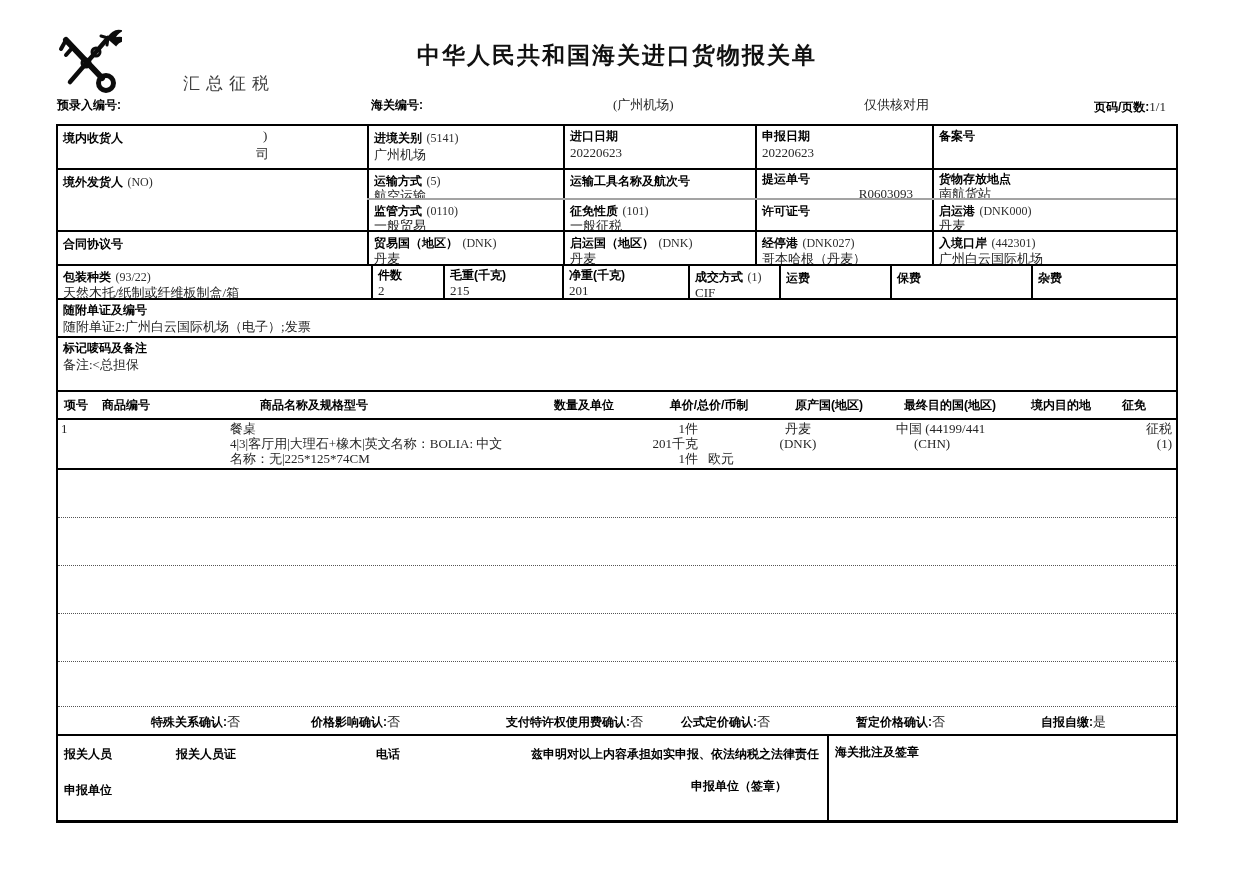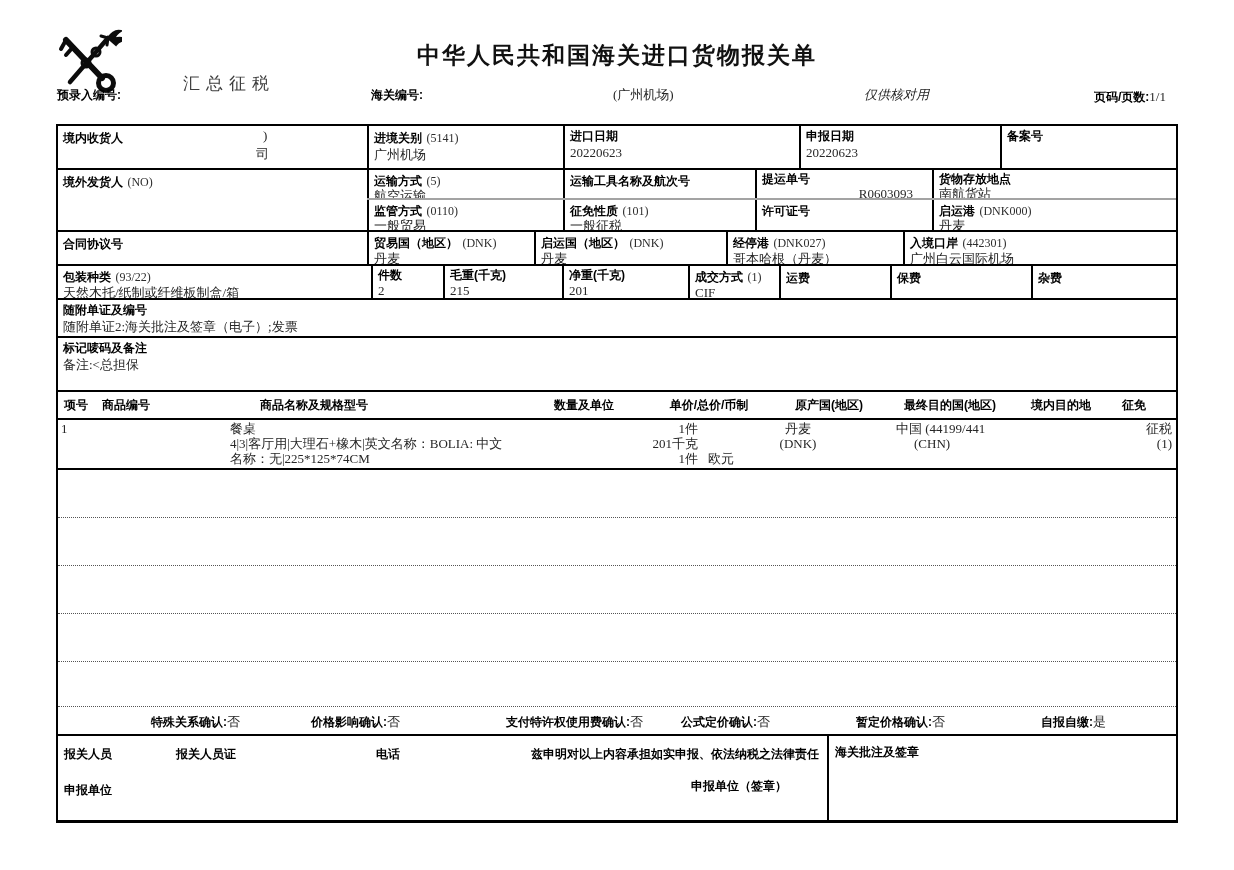--- a/index.html
+++ b/index.html
@@ -3,21 +3,21 @@
 <meta charset="utf-8">
 <style>
   html,body{margin:0;padding:0;background:#ddd;}
   .page{position:relative;width:1234px;height:870px;background:#fff;overflow:hidden;
         font-family:"Liberation Sans",sans-serif;color:#111;}
   .lbl{font-weight:700;font-size:12px;color:#000;font-family:"Liberation Sans",sans-serif;}
   .code{font-weight:400;font-size:12px;color:#2c2c2c;font-family:"Liberation Serif",serif;}
   .val{font-weight:400;font-size:13px;color:#262626;font-family:"Liberation Serif",serif;line-height:16px;}
   .title{position:absolute;left:0;right:0;top:40px;text-align:center;font-size:23px;font-weight:700;letter-spacing:2px;}
   .stamp{position:absolute;left:183px;top:72px;font-size:17px;color:#3d3d3d;letter-spacing:6px;font-family:"Liberation Serif",serif;}
-  .meta{position:absolute;top:87px;white-space:nowrap;text-align:center;}
+  .meta{position:absolute;top:97px;white-space:nowrap;text-align:center;}
   .form{position:absolute;left:56px;top:124px;width:1122px;box-sizing:border-box;
         border:2px solid #000;border-bottom:3px solid #000;background:#fff;}
   .row{display:flex;box-sizing:border-box;border-top:2px solid #000;position:relative;}
   .row.first{border-top:none;}
   .cell{box-sizing:border-box;border-left:2px solid #000;padding:2px 5px;overflow:hidden;position:relative;}
   .cell.nb{border-left:none;}
   .subcol{flex:1;display:flex;flex-direction:column;box-sizing:border-box;}
   .subrow{display:flex;box-sizing:border-box;}
   .subrow.second{border-top:2px solid #a3a3a3;}
   .band{height:47px;border-bottom:1px dotted #555;}
@@ -53,40 +53,40 @@
       </g>
     </svg>
   </div>
 
   <div class="stamp">汇总征税</div>
   <div class="title">中华人民共和国海关进口货物报关单</div>
 
   <span class="meta lbl" style="left:57px;">预录入编号:</span>
   <span class="meta lbl" style="left:371px;">海关编号:</span>
   <span class="meta val" style="left:613px;">(广州机场)</span>
-  <span class="meta val" style="left:864px;font-style:italic;">仅供核对用</span>
+  <span class="meta val" style="left:864px;">仅供核对用</span>
   <span class="meta" style="left:1094px;"><span class="lbl">页码/页数:</span><span class="val">1/1</span></span>
 
   <div class="form">
 
     <div class="row first" style="height:42px;">
       <div class="cell nb" style="width:309px;">
         <span class="lbl">境内收货人</span>
         <span class="abs val" style="left:205px;top:2px;">)</span>
         <span class="abs val" style="left:198px;top:20px;">司</span>
       </div>
       <div class="cell" style="width:196px;">
         <div><span class="lbl">进境关别</span> <span class="code">(5141)</span></div>
         <div class="val">广州机场</div>
       </div>
       <div class="cell" style="width:192px;">
         <div class="lbl">进口日期</div>
         <div class="val">20220623</div>
       </div>
-      <div class="cell" style="width:201px;margin-left:44px;">
+      <div class="cell" style="width:177px;">
         <div class="lbl">申报日期</div>
         <div class="val">20220623</div>
       </div>
       <div class="cell" style="flex:1;">
         <div class="lbl">备案号</div>
       </div>
     </div>
 
     <div class="row" style="height:62px;justify-content:center;">
       <div class="cell nb" style="width:309px;">
@@ -128,21 +128,21 @@
             <div class="val" style="line-height:12px;">丹麦</div>
           </div>
         </div>
       </div>
     </div>
 
     <div class="row" style="height:34px;">
       <div class="cell nb" style="width:309px;">
         <span class="lbl">合同协议号</span>
       </div>
-      <div class="cell" style="width:167px;padding-top:1px;">
+      <div class="cell" style="width:196px;padding-top:1px;">
         <span class="lbl">贸易国（地区）</span> <span class="code">(DNK)</span>
         <div class="val" style="line-height:13px;">丹麦</div>
       </div>
       <div class="cell" style="width:192px;padding-top:1px;">
         <span class="lbl">启运国（地区）</span> <span class="code">(DNK)</span>
         <div class="val" style="line-height:13px;">丹麦</div>
       </div>
       <div class="cell" style="width:177px;padding-top:1px;">
         <span class="lbl">经停港</span> <span class="code">(DNK027)</span>
         <div class="val" style="line-height:13px;">哥本哈根（丹麦）</div>
@@ -181,21 +181,21 @@
         <span class="lbl">保费</span>
       </div>
       <div class="cell" style="flex:1;">
         <span class="lbl">杂费</span>
       </div>
     </div>
 
     <div class="row" style="height:38px;">
       <div class="cell nb" style="flex:1;">
         <div class="lbl">随附单证及编号</div>
-        <div class="val">随附单证2:海关批注及签章（电子）;发票</div>
+        <div class="val">随附单证2:广州白云国际机场（电子）;发票</div>
       </div>
     </div>
 
     <div class="row" style="height:54px;">
       <div class="cell nb" style="flex:1;">
         <div class="lbl">标记唛码及备注</div>
         <div class="val">备注:&lt;总担保</div>
       </div>
     </div>
 

